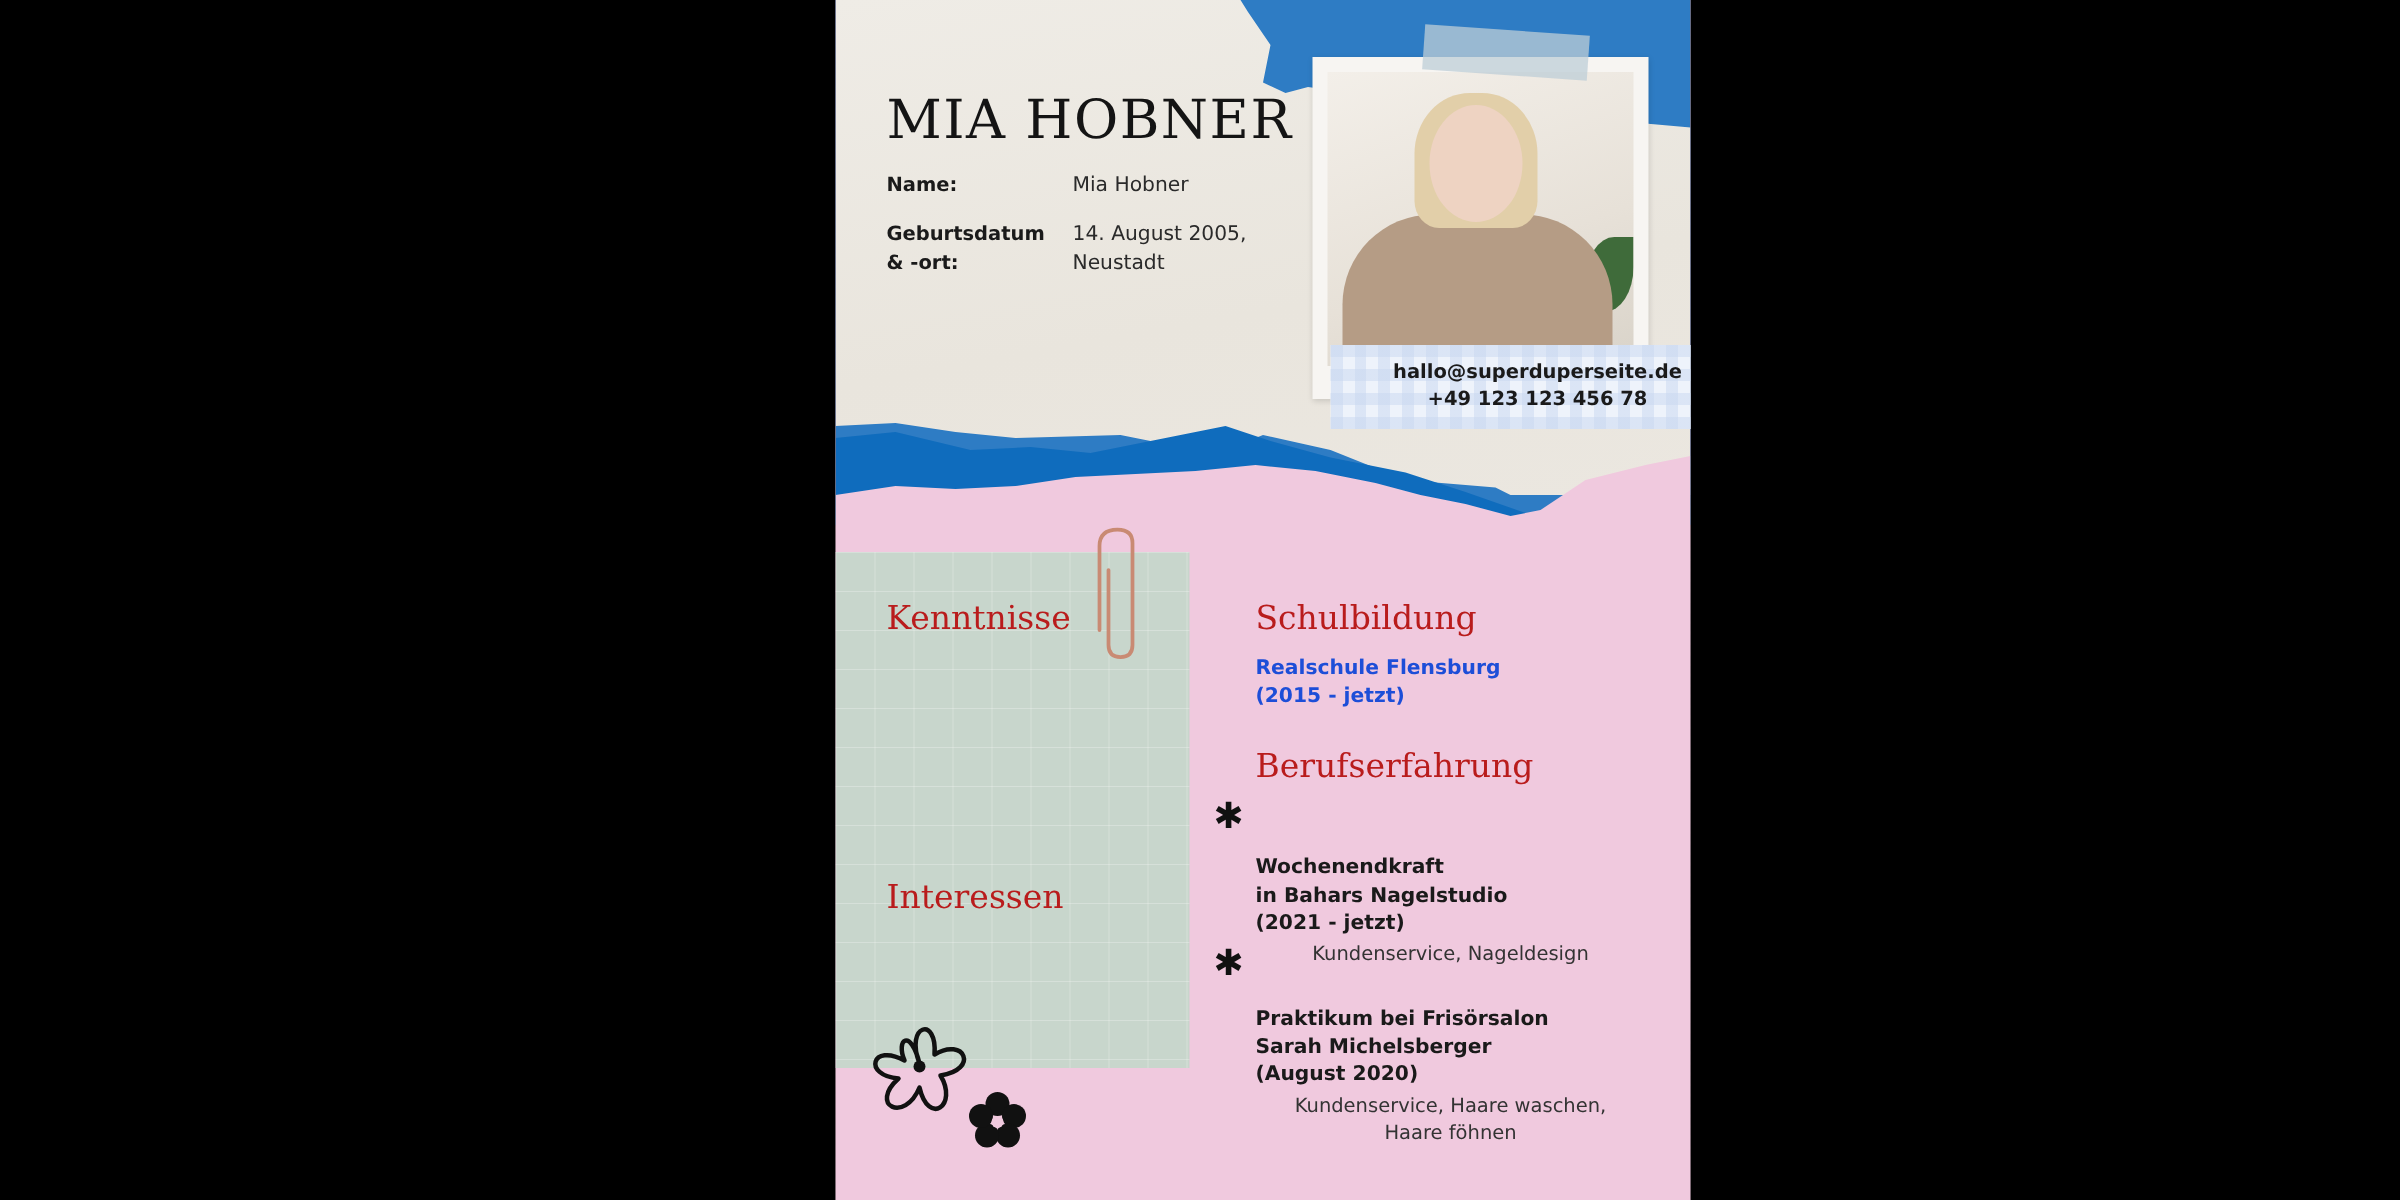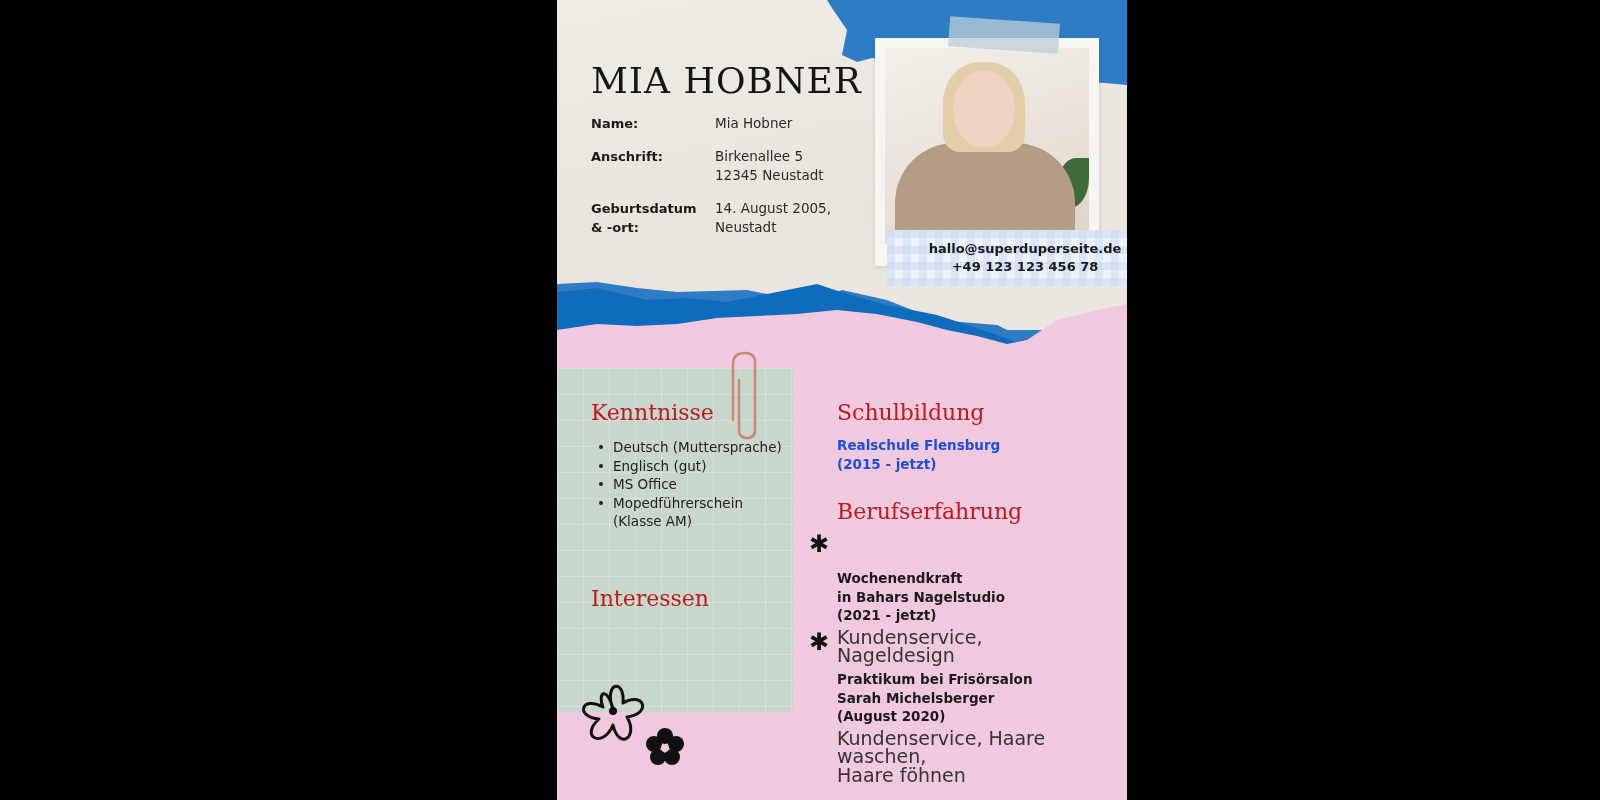--- a/index.html
+++ b/index.html
@@ -110,21 +110,21 @@
     content: ""; position: absolute; left: 8px; top: 7px; width: 4px; height: 4px;
     background: #222; border-radius: 50%;
   }
   .kenn-list { top: 438px; }
   .inter-list { top: 602px; }
   .school-title { position: absolute; left: 280px; top: 400px; }
   .school-entry { position: absolute; left: 280px; top: 436px; font-size: 13.5px; font-weight: bold; color: #1d4ed8; line-height: 18.5px; }
   .job-title { position: absolute; left: 280px; top: 499px; }
   .job { position: absolute; left: 280px; width: 260px; margin-top: 35px; }
   .job-head { font-size: 13.5px; font-weight: bold; color: #1a1a1a; line-height: 18.5px; }
-  .job-desc { font-size: 19px; color: #333; line-height: 18.5px; margin-top: 3px; }
+  .job-desc { font-size: 13px; color: #333; line-height: 18.5px; margin-top: 3px; text-align: center; }
   .job-1 { top: 534px; }
   .job-2 { top: 635px; }
   .star {
     position: absolute; left: 252px; font-size: 24px; color: #111; line-height: 1;
   }
   .star-1 { top: 532px; }
   .star-2 { top: 630px; }
 
   .paperclip { position: absolute; left: 168px; top: 350px; }
   .flower-outline { position: absolute; left: 16px; top: 673px; }
@@ -139,27 +139,20 @@
   <div class="blue-strip"></div>
   <div class="pink-torn"></div>
 
   <h1 class="name-title">MIA HOBNER</h1>
 
   <div class="info-grid">
     <div class="info-row">
       <div class="info-label">Name:</div>
       <div class="info-value">
         <div>Mia Hobner</div>
-      </div>
-    </div>
-    <div class="info-row">
-      <div class="info-label">Anschrift:</div>
-      <div class="info-value">
-        <div>Birkenallee 5</div>
-        <div>12345 Neustadt</div>
       </div>
     </div>
     <div class="info-row">
       <div class="info-label">
         <div>Geburtsdatum</div>
         <div>&amp; -ort:</div>
       </div>
       <div class="info-value">
         <div>14. August 2005,</div>
         <div>Neustadt</div>
@@ -181,26 +174,20 @@
     <div class="contact-line">+49 123 123 456 78</div>
   </div>
 
   <div class="green-card"></div>
 
   <svg class="paperclip" width="44" height="92" viewBox="0 0 44 92">
     <path d="M14 30 L14 80 Q14 88 22 88 Q30 88 30 80 L30 12 Q30 3 20 3 Q8 3 8 14 L8 70" fill="none" stroke="#c98a73" stroke-width="2.5" stroke-linecap="round"></path>
   </svg>
 
   <h2 class="section-title kenn-title">Kenntnisse</h2>
-  <ul class="bullet-list kenn-list">
-    <li><span>Deutsch (Muttersprache)</span></li>
-    <li><span>Englisch (gut)</span></li>
-    <li><span>MS Office</span></li>
-    <li><span>Mopedführerschein (Klasse AM)</span></li>
-  </ul>
   <style>
     .kenn-list li { width: 200px; }
   </style>
 
   <h2 class="section-title inter-title">Interessen</h2>
 
   <svg class="flower-outline" width="80" height="80" viewBox="0 0 80 80">
     <path d="M40 36 C30 10, 52 4, 50 30 C70 18, 80 40, 54 44 C66 64, 46 78, 40 52 C30 76, 6 64, 26 46 C2 44, 8 22, 30 34 C24 20, 34 12, 40 36 Z" fill="none" stroke="#111" stroke-width="3" stroke-linejoin="round"></path>
     <circle cx="40" cy="38" r="4" fill="#111"></circle>
   </svg>

